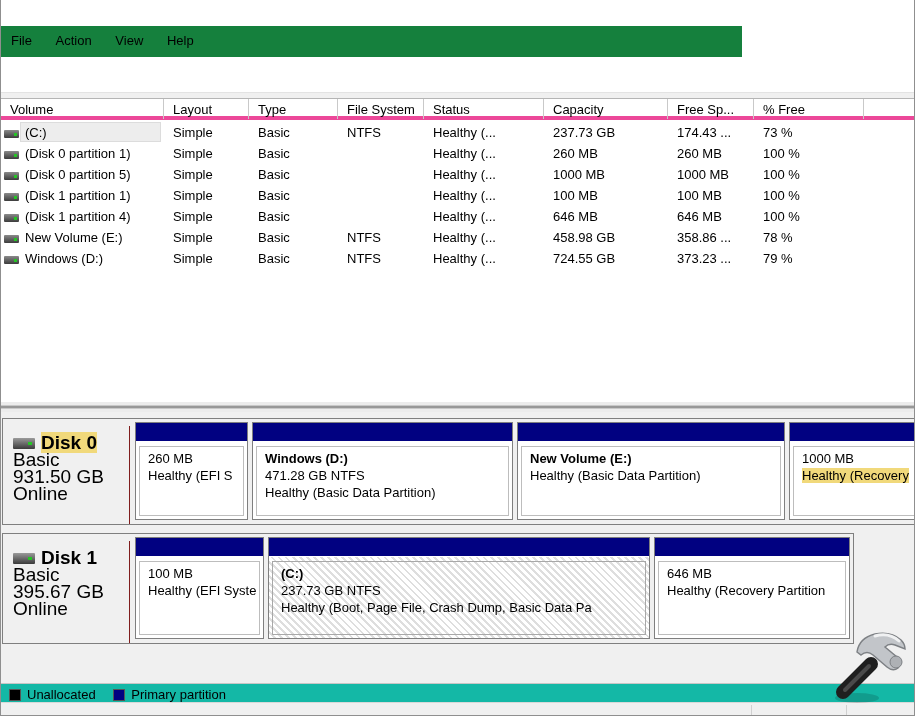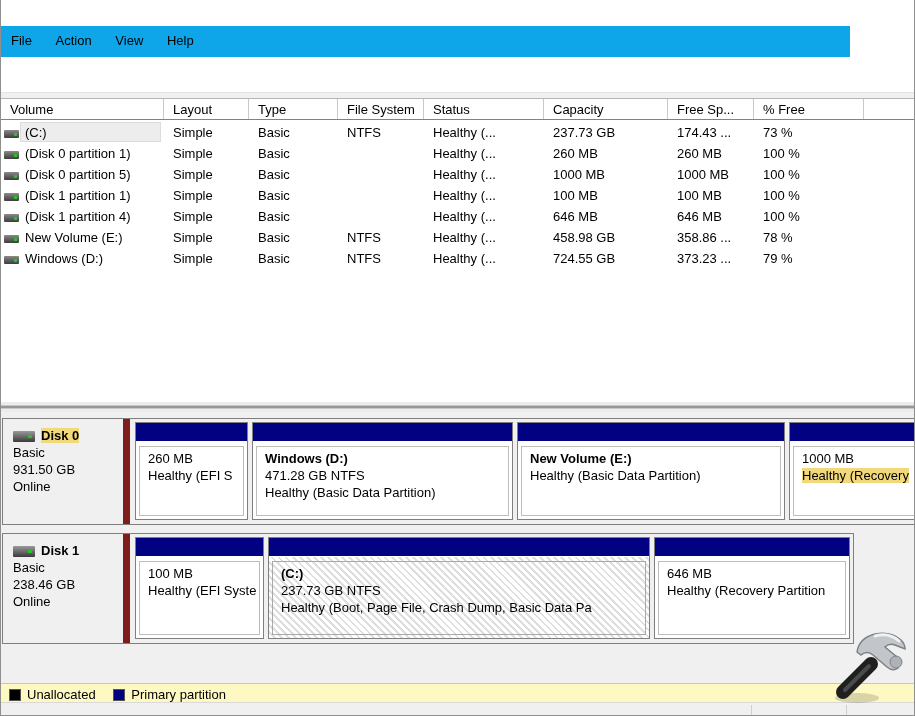--- a/index.html
+++ b/index.html
@@ -11,31 +11,31 @@
   #titlebar { position:absolute; left:0; top:0; width:915px; height:26px; background:#0179d8; color:#fff; }
   #title-icon { position:absolute; left:9px; top:6px; width:16px; height:14px; }
   #title-text { position:absolute; left:32px; top:5px; font-size:13px; }
   .win-btn { position:absolute; top:0; width:45px; height:26px; text-align:center; color:#fff; }
   #btn-min { left:762px; } #btn-max { left:826px; } #btn-close { left:880px; width:35px; }
   #btn-min .glyph { position:absolute; left:14px; top:12px; width:14px; height:1px; background:#fff; }
   #btn-max .glyph { position:absolute; left:15px; top:7px; width:11px; height:11px; border:1px solid #fff; }
   #btn-close .glyph { font-size:14px; line-height:26px; }
 
   
-  #menubar { position:absolute; left:0; top:26px; width:849px; height:31px; background:#0ea5e9; }
+  #menubar { position:absolute; left:0; top:26px; width:741px; height:31px; background:#15803d; }
   .menu-item { display:inline-block; padding:7px 10px 0 10px; font-size:13px; }
 
   
   #toolbar { position:absolute; left:0; top:57px; width:915px; height:35px; background:#fff; }
   .tbi { position:absolute; top:63px; width:22px; height:22px; }
   .tb-sep { position:absolute; top:62px; width:1px; height:24px; background:#dcdcdc; }
   #toolbar-strip { position:absolute; left:0; top:92px; width:915px; height:6px; background:#f0f0f0; border-top:1px solid #e3e3e3; }
 
   
-  #volhdr { position:absolute; left:0; top:98px; width:915px; height:22px; background:#fff; border-top:1px solid #b5b5b5; border-bottom:1px solid #ec4899; }
+  #volhdr { position:absolute; left:0; top:98px; width:915px; height:22px; background:#fff; border-top:1px solid #b5b5b5; border-bottom:4px solid #ec4899; }
   .hcell { position:absolute; top:0; height:20px; padding:3px 0 0 9px; border-right:1px solid #c9c9c9; font-size:13px; }
   .c0{left:0;width:163px}.c1{left:163px;width:85px}.c2{left:248px;width:89px}.c3{left:337px;width:86px}
   .c4{left:423px;width:120px}.c5{left:543px;width:124px}.c6{left:667px;width:86px}.c7{left:753px;width:110px}.c8{left:863px;width:52px}
   .vrow { position:absolute; left:0; width:915px; height:21px; background:#fff; }
   .vcell { position:absolute; top:3px; padding-left:9px; white-space:nowrap; overflow:hidden; font-size:13px; }
   .vcell.volname { padding-left:24px; }
   .vol-sel { position:absolute; left:19px; top:0px; width:141px; height:20px; background:#ededed; border:1px solid #dcdcdc; }
   .drive-ico { position:absolute; left:3px; top:8px; width:15px; height:8px; background:linear-gradient(#8a8a8a,#3c3c3c); border-radius:1px; }
   .drive-ico i { position:absolute; right:2px; top:3px; width:3px; height:3px; background:#25c425; }
 
@@ -43,35 +43,35 @@
 
   
   #splitter { position:absolute; left:0; top:402px; width:915px; height:10px; background:#ececec; }
   #splitter .bar { position:absolute; left:0; top:3px; width:915px; height:4px; background:#989898; border-top:1px solid #c8c8c8; border-bottom:1px solid #c8c8c8; }
 
   
   #gfx { position:absolute; left:0; top:412px; width:915px; height:304px; background:#f0f0f0; }
   .diskrow { position:absolute; border:1px solid #7f7f7f; background:#f0f0f0; }
   #disk0-row { left:1px; top:6px; width:918px; height:107px; }
   #disk1-row { left:1px; top:121px; width:852px; height:111px; }
-  .disk-label { position:absolute; left:0; top:0; bottom:0; width:127px; border-right:7px solid #7f1d1d; padding:8px 6px 0 10px; font-size:13px; line-height:17px; }
+  .disk-label { position:absolute; left:0; top:7px; bottom:0; width:127px; border-right:1px solid #7f1d1d; padding:8px 6px 0 10px; font-size:19px; line-height:17px; }
   .disk-ico { display:inline-block; vertical-align:middle; width:22px; height:11px; background:linear-gradient(#9a9a9a,#3a3a3a); border-radius:1px; position:relative; margin-right:6px; }
   .disk-ico i { position:absolute; right:3px; top:4px; width:4px; height:3px; background:#25c425; }
   .disk-name { font-weight:bold; }
   .parts { position:absolute; left:127px; top:0; right:0; bottom:0; }
   .part { position:absolute; top:3px; bottom:4px; border:1px solid #7f7f7f; background:#fff; }
   .part .band { height:19px; background:#010181; border-bottom:1px solid #fff; }
   .part .pbody { position:absolute; left:3px; right:3px; top:23px; bottom:3px; border:1px solid #bdbdbd; background:#fff; padding:3px 0 0 8px; font-size:13px; line-height:17px; white-space:nowrap; overflow:hidden; }
   .part.hatched { background:repeating-linear-gradient(45deg,#ffffff 0 3px,#dedede 3px 5px); }
   .part.hatched .pbody { background:repeating-linear-gradient(45deg,#ffffff 0 3px,#dedede 3px 5px); border-color:#a8a8a8; }
   .ptitle { font-weight:bold; }
   .hl { background:#f1d97b; }
 
   
-  #legend { position:absolute; left:0; top:271px; width:915px; height:19px; border-top:1px solid #c6c6c6; background:#fef9c3; padding:3px 0 0 8px; }
+  #legend { position:absolute; left:0; top:271px; width:915px; height:19px; border-top:1px solid #c6c6c6; background:#14b8a6; padding:3px 0 0 8px; }
   .sw { display:inline-block; width:12px; height:12px; vertical-align:-2px; border:1px solid #555; margin-right:6px; }
   .leg-label { font-size:13px; margin-right:14px; }
 
   
   #statusbar { position:absolute; left:0; top:290px; width:915px; height:14px; border-top:1px solid #d9d9d9; background:#f0f0f0; }
   .sb-sep { position:absolute; top:2px; width:1px; height:10px; background:#d0d0d0; }
 
   #hammer { position:absolute; left:822px; top:622px; width:92px; height:88px; z-index:50; }
 </style>
 </head>
@@ -296,21 +296,21 @@
             <div><span class="hl">Healthy (Recovery</span></div>
           </div>
         </div>
       </div>
     </div>
 
     <div class="diskrow" id="disk1-row">
       <div class="disk-label">
         <div><span class="disk-ico"><i></i></span><span class="disk-name">Disk 1</span></div>
         <div>Basic</div>
-        <div>238.46 GB</div>
+        <div>395.67 GB</div>
         <div>Online</div>
       </div>
       <div class="parts">
         <div class="part" style="left:5px; width:129px;">
           <div class="band"></div>
           <div class="pbody">
             <div class="ptitle"></div>
             <div>100 MB</div>
             <div>Healthy (EFI Syste</div>
           </div>

